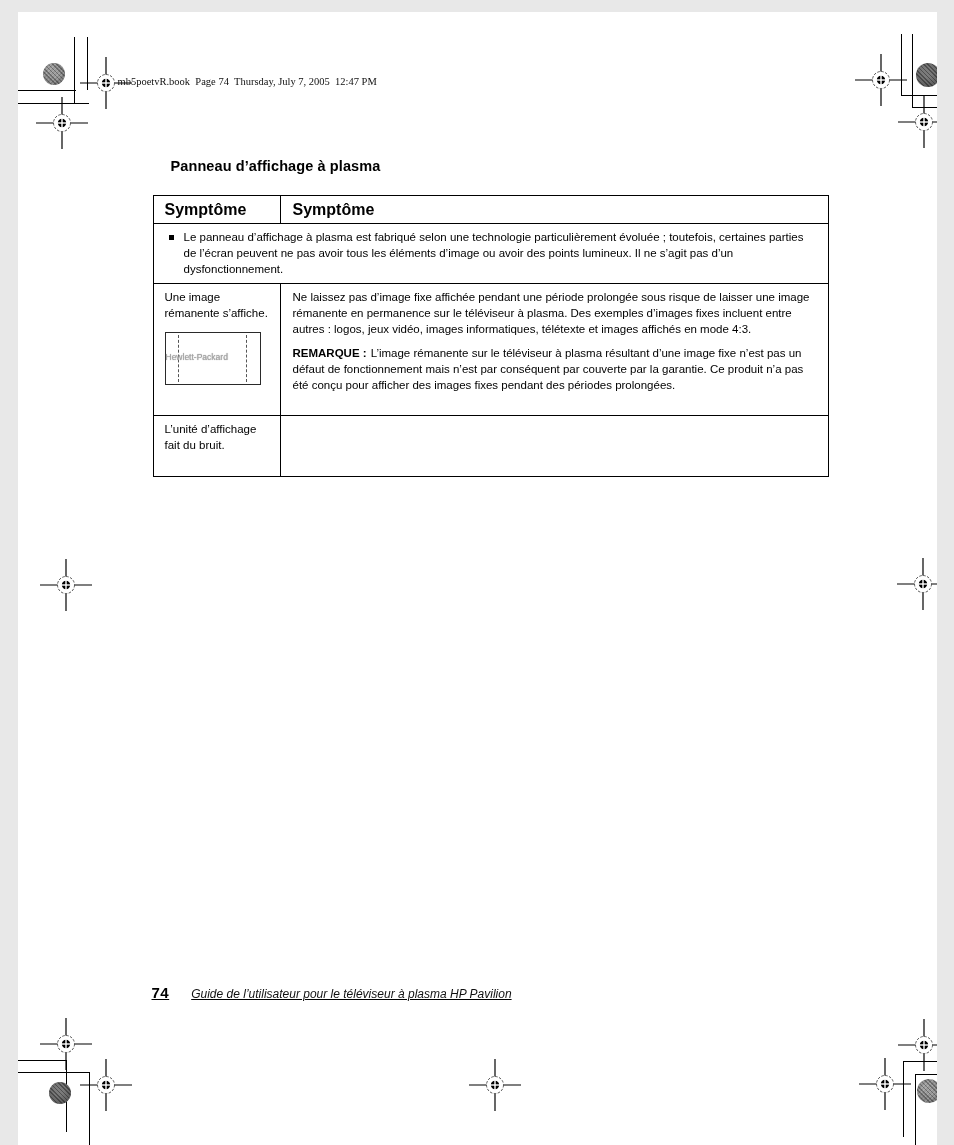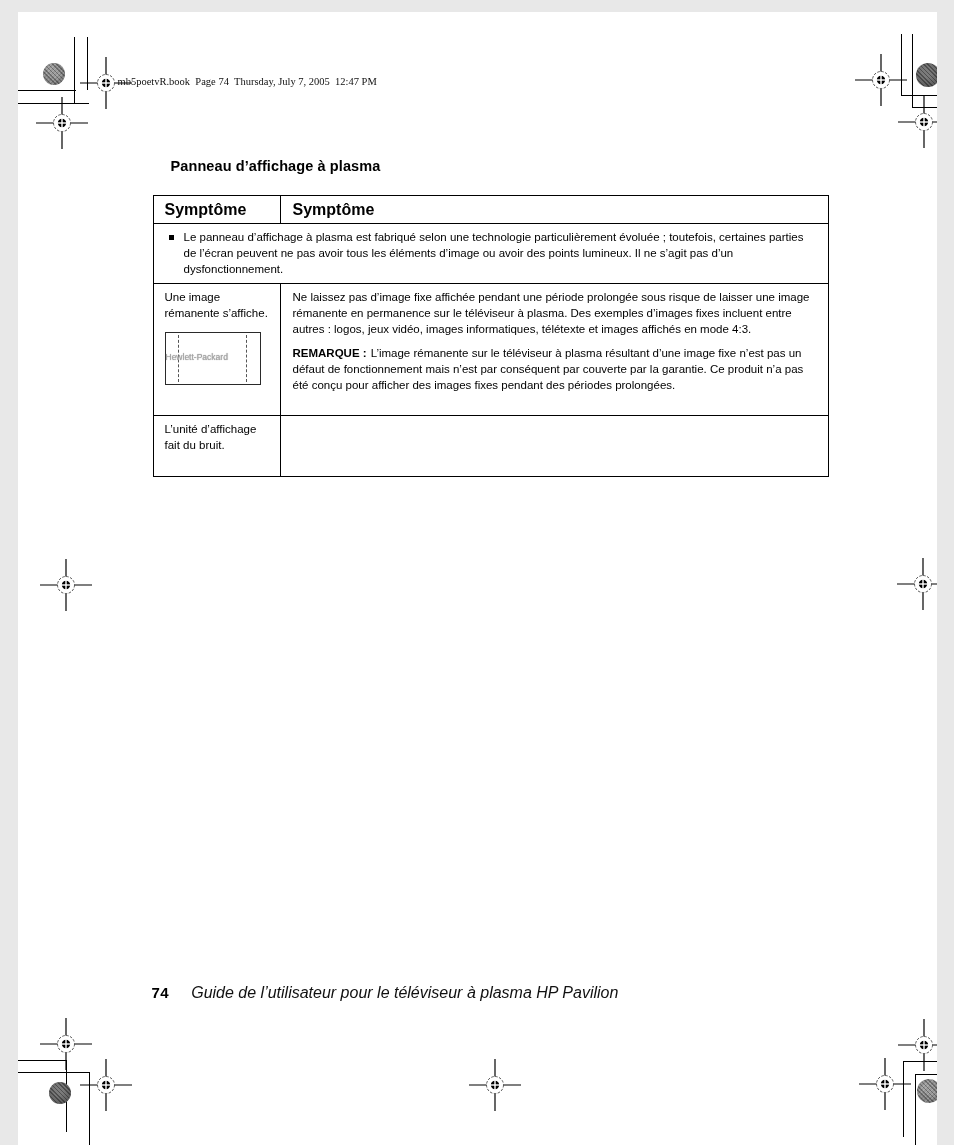--- a/index.html
+++ b/index.html
@@ -22,23 +22,23 @@
     background-image:
       repeating-linear-gradient(45deg, rgba(0,0,0,.35) 0 1px, transparent 1px 3px),
       radial-gradient(circle at 45% 40%, #7b7b7b 0 25%, #5d5d5d 70%);
   }
   
   .print-header{
     position:absolute;left:100px;top:64px;
     font-family:"Liberation Serif",serif;font-size:10.5px;color:#111;
     white-space:pre;
   }
-  .footer{position:absolute;left:134px;top:972px;display:flex;align-items:baseline;}
+  .footer{position:absolute;left:134px;top:972px;display:flex;align-items:baseline;text-decoration:underline;}
   .footer .pnum{font-size:15px;font-weight:bold;letter-spacing:.5px;}
-  .footer .ftxt{font-size:16px;font-style:italic;margin-left:22px;color:#111;}
+  .footer .ftxt{font-size:12px;font-style:italic;margin-left:22px;color:#111;}
   
   .section-title{
     position:absolute;left:153px;top:146px;
     font-size:14.5px;font-weight:bold;letter-spacing:.1px;
   }
   
   .tbl{
     position:absolute;left:135px;top:183px;width:676px;
     border:1px solid #000;box-sizing:border-box;
     font-size:11.5px;line-height:15.8px;

